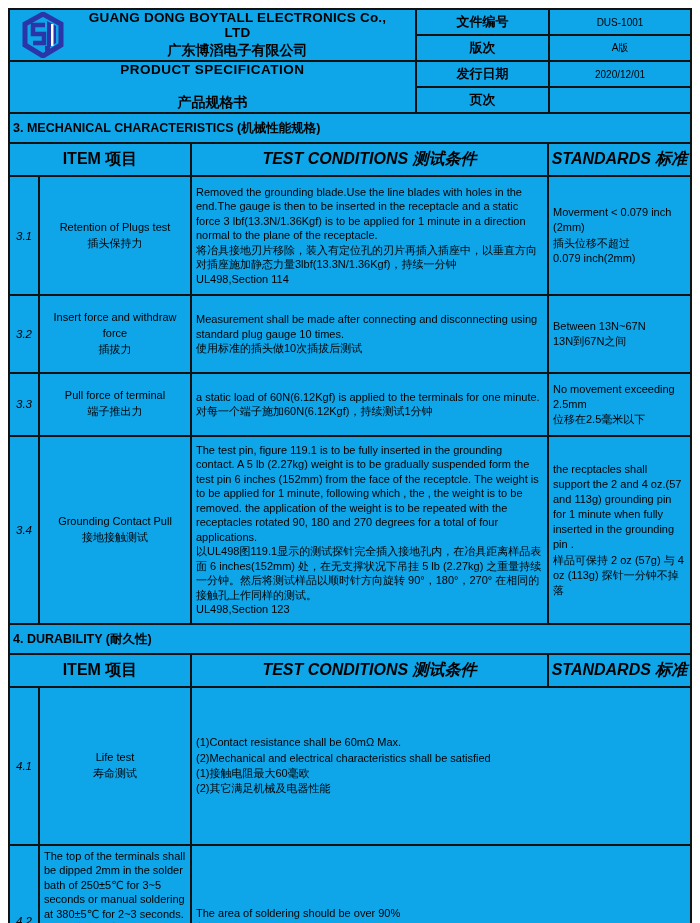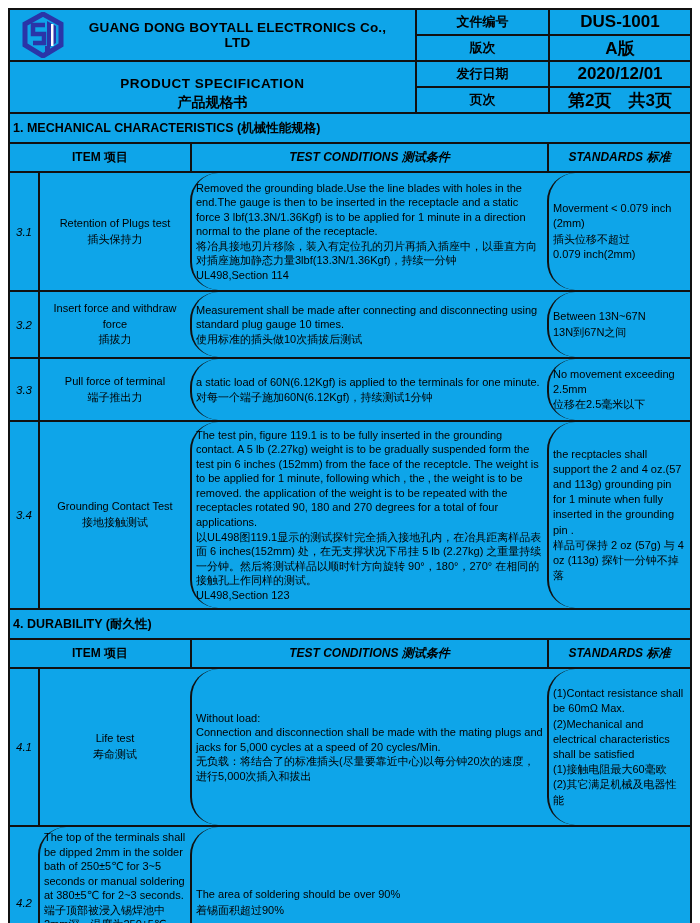--- a/index.html
+++ b/index.html
@@ -11,67 +11,67 @@
     color: #000;
   }
   .page {
     position: absolute; left: 8px; top: 8px; width: 684px; min-height: 906px;
     border: 2px solid #111; background: #0ea5e9;
   }
   
   .hdr-row { display: flex; border-bottom: 2px solid #111; height: 52px; }
   .hdr-left {
     width: 407px; border-right: 2px solid #111;
-    display: flex; align-items: center; justify-content: flex-end;
+    display: flex; align-items: center; justify-content: space-between;
   }
   .company-cell { justify-content: flex-start; padding-left: 10px; gap: 8px; }
   .logo { width: 46px; height: 46px; flex: 0 0 auto; display: flex; align-items: center; justify-content: center; }
   .company-text { flex: 1; text-align: center; padding-right: 14px; }
   .company-en { font-weight: bold; font-size: 13.5px; letter-spacing: 0.2px; }
   .company-cn { font-weight: bold; font-size: 14px; margin-top: 2px; }
   .title-cell { flex-direction: column; }
   .doc-title-en { font-weight: bold; font-size: 13.5px; letter-spacing: 0.5px; }
   .doc-title-cn { font-weight: bold; font-size: 14px; margin-top: 3px; }
   .hdr-right { flex: 1; display: flex; flex-direction: column; }
   .meta-row { display: flex; flex: 1; }
   .meta-row.divide { border-bottom: 2px solid #111; }
   .meta-label {
     width: 133px; border-right: 2px solid #111; font-weight: bold; font-size: 13px;
     display: flex; align-items: center; justify-content: center;
   }
   .meta-value {
-    flex: 1; font-weight: bold; font-size: 17px;
+    flex: 1; font-weight: normal; font-size: 10px;
     display: flex; align-items: center; justify-content: center;
   }
   
   .sec-title {
     border-bottom: 2px solid #111; font-weight: bold; font-size: 12.5px;
     padding: 6px 3px 5px 3px;
   }
   
   .thead {
     display: grid; grid-template-columns: 180px 357px 1fr;
-    border-bottom: 2px solid #111; font-size: 12px; font-weight: 600;
+    border-bottom: 2px solid #111; font-size: 16px; font-weight: 600;
   }
   .thead > div { text-align: center; padding: 5px 2px; }
   .thead > div + div { border-left: 2px solid #111; font-style: italic; }
   .trow {
     display: grid; grid-template-columns: 28px 152px 357px 1fr;
     border-bottom: 2px solid #111; font-size: 11px;
   }
   .trow.last { border-bottom: 0; }
   .trow > div + div { border-left: 2px solid #111; }
   .c-num { display: flex; align-items: center; justify-content: center; font-size: 11.5px; font-style: italic; }
   .c-item {
     display: flex; align-items: center; justify-content: center;
-    text-align: center; white-space: pre-line; line-height: 1.45; padding: 8px 4px;
+    text-align: center; white-space: pre-line; line-height: 1.45; padding: 14px 4px;
   }
   .c-cond, .c-std {
     display: flex; flex-direction: column; justify-content: center;
-    white-space: pre-line; line-height: 1.32; padding: 3px 4px; border-radius: 28px;
+    white-space: pre-line; line-height: 1.32; padding: 3px 4px;
   }
   .c-std { line-height: 1.38; }
 </style>
 </head>
 <body>
 
 <div class="page">
 
   <div class="hdr-row">
     <div class="hdr-left company-cell">
@@ -79,20 +79,21 @@
         <svg width="44" height="46" viewBox="0 0 44 46">
           <polygon points="22,2 40,12 40,33 22,44 4,33 4,12" fill="none" stroke="#2a35a8" stroke-width="5"></polygon>
           <polygon points="26,9 35,14 35,31 26,37" fill="#2a35a8"></polygon>
           <rect x="30" y="12" width="2.5" height="22" fill="#ffffff"></rect>
           <path d="M 24,13 L 12,13 L 12,22 L 23,22 L 23,31 L 12,31" fill="none" stroke="#2a35a8" stroke-width="4.5"></path>
           <rect x="24" y="34" width="5" height="9" fill="#2a35a8"></rect>
         </svg>
       </span>
       <div class="company-text">
         <div class="company-en">GUANG DONG BOYTALL ELECTRONICS Co., LTD</div>
+        <div class="company-cn">广东博滔电子有限公司</div>
       </div>
     </div>
     <div class="hdr-right">
       <div class="meta-row divide">
         <div class="meta-label">文件编号</div>
         <div class="meta-value">DUS-1001</div>
       </div>
       <div class="meta-row">
         <div class="meta-label">版次</div>
         <div class="meta-value">A版</div>
@@ -105,26 +106,25 @@
       <div class="doc-title-en">PRODUCT SPECIFICATION</div>
       <div class="doc-title-cn">产品规格书</div>
     </div>
     <div class="hdr-right">
       <div class="meta-row divide">
         <div class="meta-label">发行日期</div>
         <div class="meta-value">2020/12/01</div>
       </div>
       <div class="meta-row">
         <div class="meta-label">页次</div>
-        <div class="meta-value">第2页　共3页</div>
-      </div>
-    </div>
-  </div>
-
-  <div class="sec-title">1. MECHANICAL CHARACTERISTICS (机械性能规格)</div>
+      </div>
+    </div>
+  </div>
+
+  <div class="sec-title">3. MECHANICAL CHARACTERISTICS (机械性能规格)</div>
 
   <div class="thead">
     <div>ITEM 项目</div>
     <div>TEST CONDITIONS 测试条件</div>
     <div>STANDARDS 标准</div>
   </div>
 
   <div class="trow" style="min-height:119px">
     <div class="c-num">3.1</div>
     <div class="c-item">Retention of Plugs test
@@ -153,44 +153,41 @@
 端子推出力</div>
     <div class="c-cond"> a static load of 60N(6.12Kgf) is applied to the terminals for one minute.
 对每一个端子施加60N(6.12Kgf)，持续测试1分钟</div>
     <div class="c-std">No movement exceeding
  2.5mm
 位移在2.5毫米以下</div>
   </div>
 
   <div class="trow" style="min-height:188px">
     <div class="c-num">3.4</div>
-    <div class="c-item">Grounding Contact Test
+    <div class="c-item">Grounding Contact Pull
 接地接触测试</div>
     <div class="c-cond">The test pin, figure 119.1 is to be fully inserted in the grounding contact. A 5 lb (2.27kg) weight is to be gradually suspended form the test pin 6 inches (152mm) from the face of the receptcle. The weight is to be applied for 1 minute, following which , the , the weight is to be removed. the application of the weight is to be repeated with the receptacles rotated 90, 180 and 270 degrees for a total of four applications.
 以UL498图119.1显示的测试探针完全插入接地孔内，在冶具距离样品表面 6 inches(152mm) 处，在无支撑状况下吊挂 5 lb (2.27kg) 之重量持续一分钟。然后将测试样品以顺时针方向旋转 90°，180°，270° 在相同的接触孔上作同样的测试。
 UL498,Section 123</div>
     <div class="c-std"> the recptacles shall support the 2 and 4 oz.(57 and 113g) grounding pin for 1 minute when fully inserted in the grounding pin .
 样品可保持 2 oz (57g)  与 4 oz (113g) 探针一分钟不掉落</div>
   </div>
 
   <div class="sec-title">4. DURABILITY (耐久性)</div>
 
   <div class="thead">
     <div>ITEM 项目</div>
     <div>TEST CONDITIONS 测试条件</div>
     <div>STANDARDS 标准</div>
   </div>
 
   <div class="trow" style="min-height:158px">
     <div class="c-num">4.1</div>
     <div class="c-item">Life test
 寿命测试</div>
-    <div class="c-cond">Without load:
-Connection and disconnection shall be made with the mating plugs and jacks for 5,000 cycles at a speed of 20 cycles/Min.
-无负载：将结合了的标准插头(尽量要靠近中心)以每分钟20次的速度，进行5,000次插入和拔出</div>
     <div class="c-std">(1)Contact resistance shall be 60mΩ Max.
 (2)Mechanical and electrical characteristics shall be satisfied
 (1)接触电阻最大60毫欧
 (2)其它满足机械及电器性能</div>
   </div>
 
   <div class="trow last" style="min-height:92px">
     <div class="c-num">4.2</div>
     <div class="c-cond">The top of the terminals shall be dipped 2mm in the solder bath of 250±5℃  for 3~5 seconds or manual soldering at 380±5℃  for 2~3 seconds.
 端子顶部被浸入锡焊池中2mm深，温度为250±5℃ ，时间为3~5秒，或手焊锡温度为380±5℃ ，时间为2~3秒

